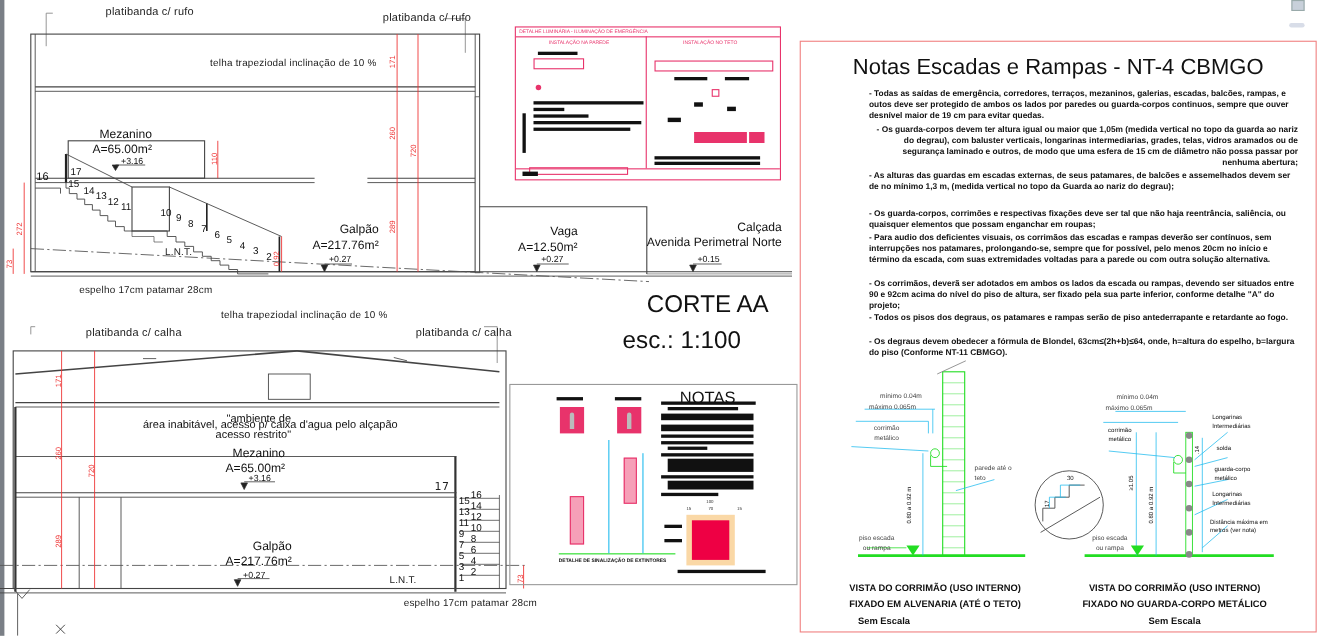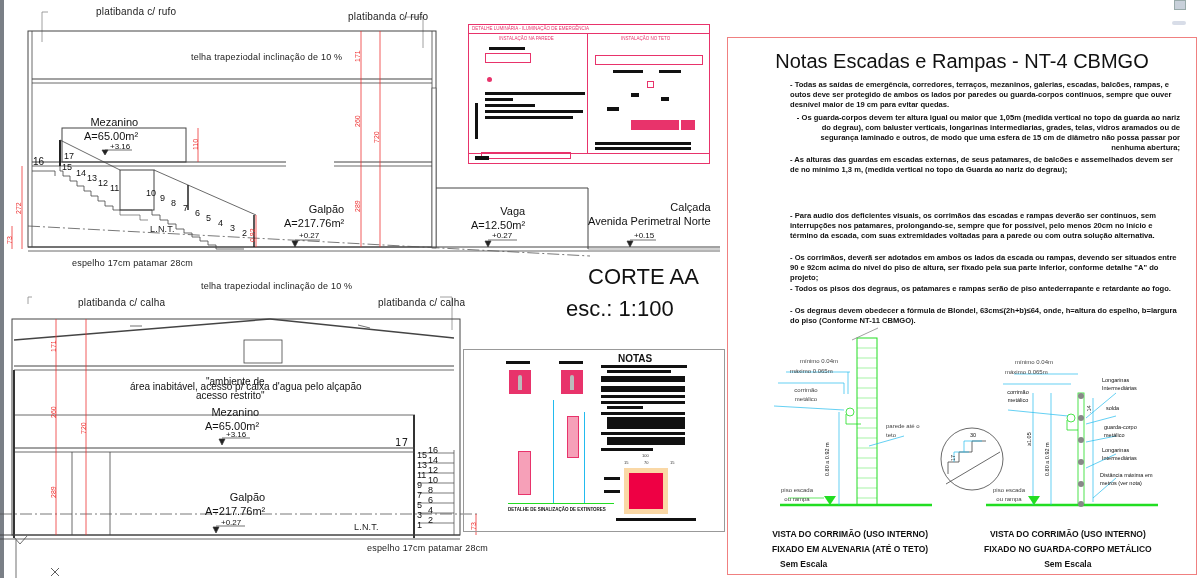--- a/index.html
+++ b/index.html
@@ -289,21 +289,21 @@
   <div class="redact" style="left:95px;top:11px;width:24px;height:3px;"></div>
   <div class="abs" style="left:97px;top:20px;width:22px;height:24px;background:#e8336b;">
     <div class="abs" style="left:9px;top:5px;width:4px;height:15px;background:#bbb;border-radius:2px 2px 0 0;"></div>
   </div>
   <div class="abs" style="left:54px;top:101px;width:11px;height:42px;background:#f6a0b8;border:1px solid #e8336b;"></div>
   <div class="abs" style="left:103px;top:66px;width:10px;height:40px;background:#f6a0b8;border:1px solid #e8336b;"></div>
   <div class="abs" style="left:44px;top:153px;width:106px;height:1px;background:#22dd22;"></div>
   <div class="abs" style="left:89px;top:50px;width:1px;height:103px;background:#22bbee;"></div>
   <div class="abs" style="left:120px;top:62px;width:1px;height:91px;background:#22bbee;"></div>
   <div style="position:absolute;left:44px;top:157px;font-size:4.5px;font-weight:bold;color:#111;white-space:nowrap;">DETALHE DE SINALIZAÇÃO DE EXTINTORES</div>
-  <div style="position:absolute;left:142px;top:3px;font-size:10px;font-weight:bold;color:#111;padding-left:12px;">NOTAS</div>
+  <div style="position:absolute;left:142px;top:3px;font-size:15px;font-weight:normal;color:#111;padding-left:12px;">NOTAS</div>
   <div class="redact" style="left:137px;top:15px;width:86px;height:3px;"></div>
   <div class="redact" style="left:143px;top:20px;width:64px;height:3px;"></div>
   <div class="redact" style="left:137px;top:26px;width:84px;height:6px;"></div>
   <div class="redact" style="left:137px;top:36px;width:84px;height:6px;"></div>
   <div class="redact" style="left:137px;top:45px;width:84px;height:3px;"></div>
   <div class="redact" style="left:137px;top:51px;width:84px;height:3px;"></div>
   <div class="redact" style="left:143px;top:56px;width:36px;height:3px;"></div>
   <div class="redact" style="left:137px;top:62px;width:84px;height:3px;"></div>
   <div class="redact" style="left:143px;top:67px;width:78px;height:12px;"></div>
   <div class="redact" style="left:137px;top:82px;width:84px;height:3px;"></div>
@@ -324,20 +324,21 @@
 <div class="abs" style="left:1170px;top:0;width:24px;height:26px;">
   <div class="abs" style="left:4px;top:0;width:10px;height:8px;background:#c8d0da;border:1px solid #9aa;"></div>
   <div class="abs" style="left:2px;top:21px;width:14px;height:4px;background:#d8dde8;border-radius:3px;"></div>
 </div>
 
 <div class="notes-box">
   <div class="notes-title">Notas Escadas e Rampas - NT-4 CBMGO</div>
   <div class="note" style="top:42px;">- Todas as saídas de emergência, corredores, terraços, mezaninos, galerias, escadas, balcões, rampas, e outos deve ser protegido de ambos os lados por paredes ou guarda-corpos continuos, sempre que ouver desnível maior de 19 cm para evitar quedas.</div>
   <div class="note" style="top:75px;text-align:right;">- Os guarda-corpos devem ter altura igual ou maior que 1,05m (medida vertical no topo da guarda ao nariz do degrau), com baluster verticais, longarinas intermediarias, grades, telas, vidros aramados ou de segurança laminado e outros, de modo que uma esfera de 15 cm de diâmetro não possa passar por nenhuma abertura;</div>
   <div class="note" style="top:117px;">- As alturas das guardas em escadas externas, de seus patamares, de balcões e assemelhados devem ser de no mínimo 1,3 m, (medida vertical no topo da Guarda ao nariz do degrau);</div>
+  <div class="note" style="top:151px;">- Os guarda-corpos, corrimões e respectivas fixações deve ser tal que não haja reentrância, saliência, ou quaisquer elementos que possam enganchar em roupas;</div>
   <div class="note" style="top:173px;">- Para audio dos deficientes visuais, os corrimãos das escadas e rampas deverão ser contínuos, sem interrupções nos patamares, prolongando-se, sempre que for possível, pelo menos 20cm no início e término da escada, com suas extremidades voltadas para a parede ou com outra solução alternativa.</div>
   <div class="note" style="top:215px;">- Os corrimãos, deverã ser adotados em ambos os lados da escada ou rampas, devendo ser situados entre 90 e 92cm acima do nível do piso de altura, ser fixado pela sua parte inferior, conforme detalhe "A" do projeto;</div>
   <div class="note" style="top:246px;">- Todos os pisos dos degraus, os patamares e rampas serão de piso antederrapante e retardante ao fogo.</div>
   <div class="note" style="top:268px;">- Os degraus devem obedecer a fórmula de Blondel,  63cm≤(2h+b)≤64,  onde, h=altura do espelho, b=largura do piso (Conforme NT-11 CBMGO).</div>
 
   <svg width="468" height="536" viewBox="0 0 468 536">
     <rect x="129" y="300" width="20" height="167" fill="#fff" stroke="#22dd22" stroke-width="1"></rect>
     <g stroke="#22dd22" stroke-width="0.4">
       <line x1="129" y1="310" x2="149" y2="310"></line>
         <line x1="129" y1="320" x2="149" y2="320"></line>

